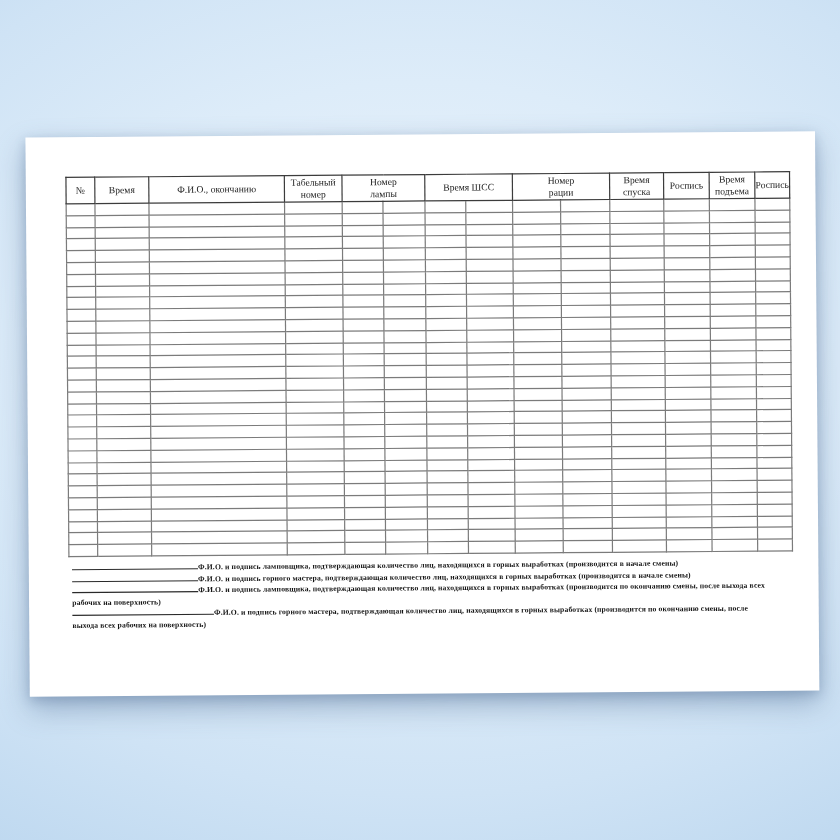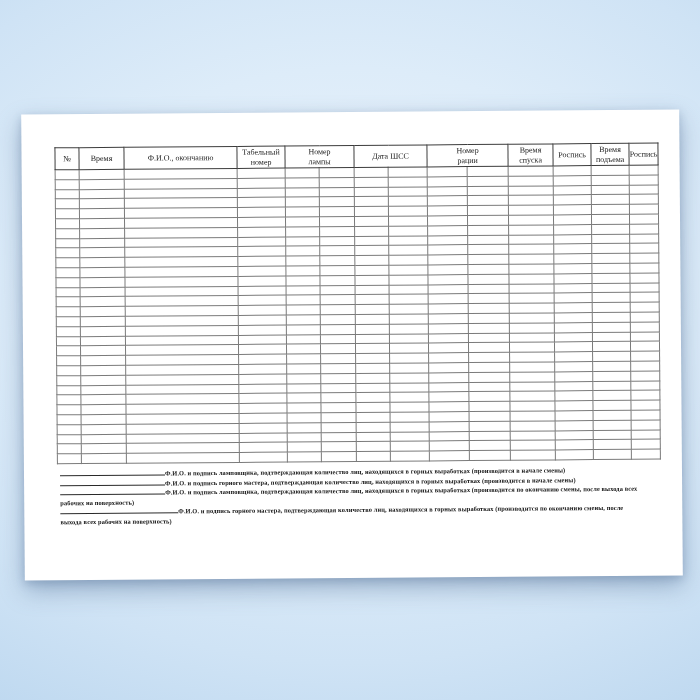--- a/index.html
+++ b/index.html
@@ -77,21 +77,21 @@
           </colgroup>
         <thead>
           <tr>
               <th colspan="1">№</th>
               <th colspan="1">Время</th>
               <th colspan="1">Ф.И.О., окончанию</th>
               <th colspan="1">Табельный
 номер</th>
               <th colspan="2">Номер
 лампы</th>
-              <th colspan="2">Дата ШСС</th>
+              <th colspan="2">Время ШСС</th>
               <th colspan="2">Номер
 рации</th>
               <th colspan="1">Время
 спуска</th>
               <th colspan="1">Роспись</th>
               <th colspan="1">Время
 подъема</th>
               <th colspan="1">Роспись</th>
             </tr>
         </thead>

